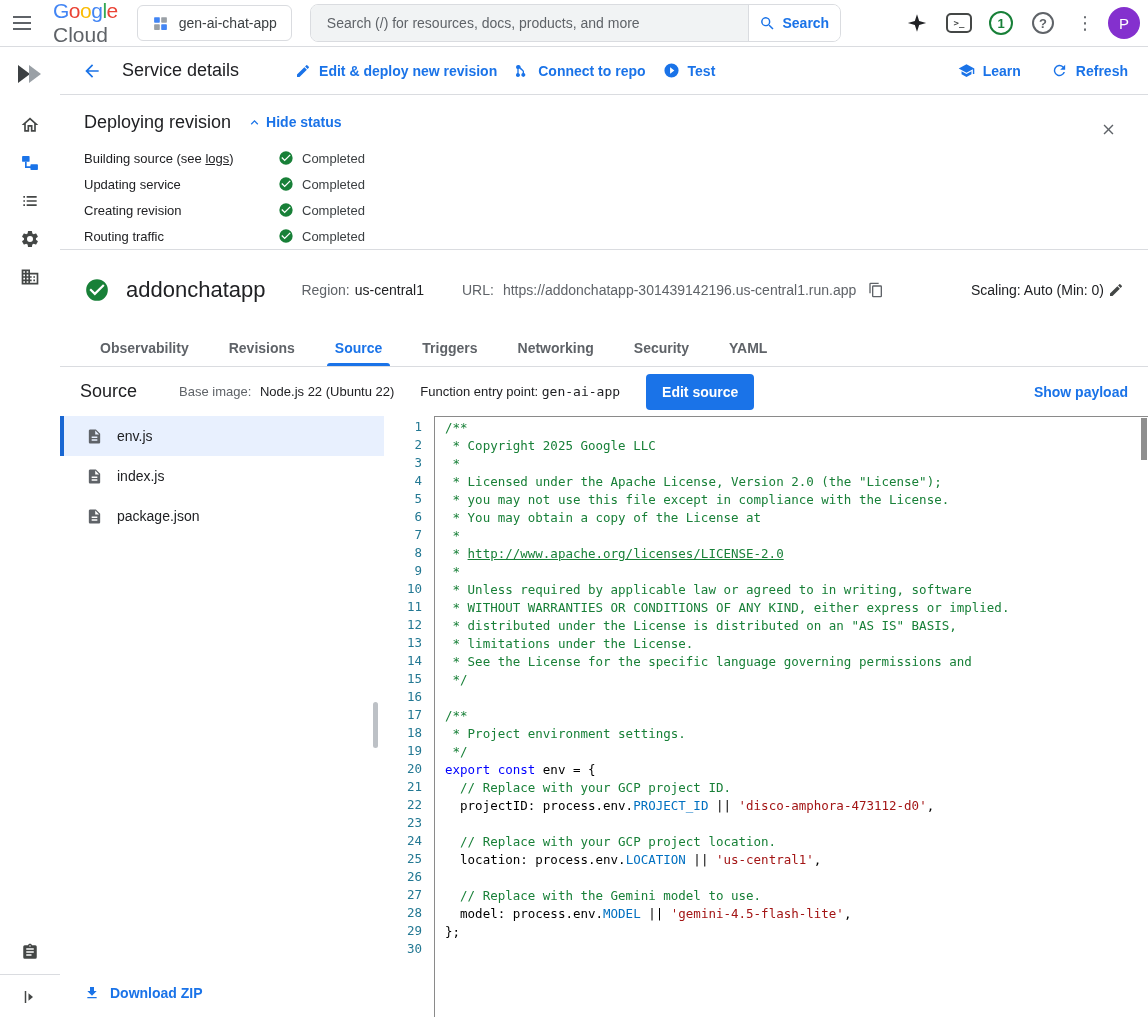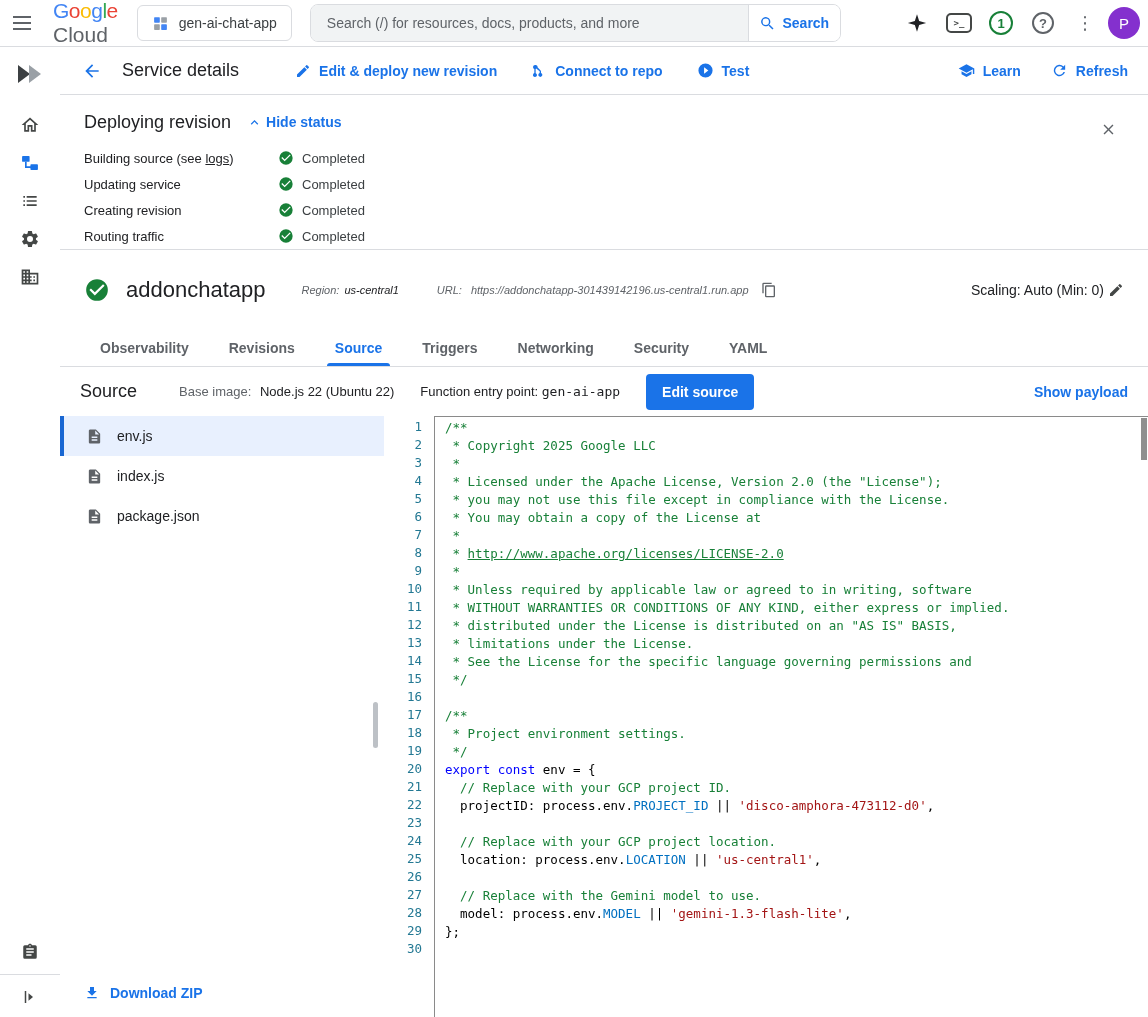--- a/index.html
+++ b/index.html
@@ -39,21 +39,21 @@
   .help-ring { width:22px; height:22px; border:2px solid #5f6368; border-radius:50%; color:#5f6368;
     font-size:13px; font-weight:bold; display:flex; align-items:center; justify-content:center; }
   .more-glyph { font-size:18px; color:#5f6368; }
   .avatar { width:32px; height:32px; border-radius:50%; background:#8430ce; color:#fff; font-size:15px;
     display:flex; align-items:center; justify-content:center; cursor:pointer; }
 
   
   .subheader { position:absolute; left:60px; top:47px; right:0; height:48px; border-bottom:1px solid #dadce0;
     display:flex; align-items:center; padding:0 20px 0 10px; background:#fff; z-index:4; }
   .page-title { font-size:18px; color:#202124; margin-left:8px; white-space:nowrap; }
-  .sh-actions { display:flex; align-items:center; gap:34px; margin-left:56px; }
+  .sh-actions { display:flex; align-items:center; gap:17px; margin-left:56px; }
   .sh-action { display:flex; align-items:center; gap:8px; color:#1a73e8; font-weight:bold; cursor:pointer; white-space:nowrap; }
   .sh-right { margin-left:auto; display:flex; align-items:center; gap:30px; }
 
   
   .rail { position:absolute; left:0; top:47px; bottom:0; width:60px; background:#fff;
     display:flex; flex-direction:column; align-items:center; z-index:3; }
   .rail-logo { margin-top:10px; height:34px; display:flex; align-items:center; cursor:pointer; }
   .rail-nav { margin-top:22px; display:flex; flex-direction:column; gap:14px; align-items:center; }
   .rail-item { width:40px; height:24px; display:flex; align-items:center; justify-content:center; cursor:pointer; }
   .rail-bottom { margin-top:auto; width:100%; display:flex; flex-direction:column; align-items:center; padding-bottom:8px; }
@@ -71,21 +71,21 @@
   .status-list { margin-top:10px; }
   .status-row { display:flex; align-items:center; height:26px; font-size:13px; }
   .st-label { width:194px; white-space:nowrap; }
   .st-link { text-decoration:underline; cursor:pointer; }
   .st-check { margin-right:8px; display:flex; }
   .st-status { color:#3c4043; }
 
   
   .service-header { height:79px; display:flex; align-items:center; padding:0 24px; }
   .svc-name { font-size:22px; margin-left:16px; white-space:nowrap; }
-  .svc-meta { display:flex; align-items:center; font-size:11px; white-space:nowrap;font-style:italic; }
+  .svc-meta { display:flex; align-items:center; font-size:14px; white-space:nowrap; }
   .meta-label { color:#5f6368; margin-right:5px; }
   .svc-region { margin-left:36px; }
   .svc-url { margin-left:38px; display:flex; align-items:center; gap:4px; color:#5f6368; }
   .copy-btn { margin-left:8px; }
   .svc-scaling { margin-left:auto; display:flex; align-items:center; gap:4px; white-space:nowrap; }
 
   
   .tab-bar { display:flex; padding-left:20px; border-bottom:1px solid #dadce0; height:38px; }
   .tab { padding:0 20px; display:flex; align-items:center; font-weight:bold; color:#5f6368; position:relative; cursor:pointer; white-space:nowrap; }
   .tab.active { color:#1a73e8; }
@@ -482,21 +482,21 @@
           <div class="code-line"><span class="tok-cm"> * Project environment settings.</span></div>
           <div class="code-line"><span class="tok-cm"> */</span></div>
           <div class="code-line"><span class="tok-kw">export const</span><span class="tok-pl"> env = {</span></div>
           <div class="code-line"><span class="tok-cm">  // Replace with your GCP project ID.</span></div>
           <div class="code-line"><span class="tok-pl">  projectID: process.env.</span><span class="tok-var">PROJECT_ID</span><span class="tok-pl"> || </span><span class="tok-str">'disco-amphora-473112-d0'</span><span class="tok-pl">,</span></div>
           <div class="code-line"></div>
           <div class="code-line"><span class="tok-cm">  // Replace with your GCP project location.</span></div>
           <div class="code-line"><span class="tok-pl">  location: process.env.</span><span class="tok-var">LOCATION</span><span class="tok-pl"> || </span><span class="tok-str">'us-central1'</span><span class="tok-pl">,</span></div>
           <div class="code-line"></div>
           <div class="code-line"><span class="tok-cm">  // Replace with the Gemini model to use.</span></div>
-          <div class="code-line"><span class="tok-pl">  model: process.env.</span><span class="tok-var">MODEL</span><span class="tok-pl"> || </span><span class="tok-str">'gemini-1.3-flash-lite'</span><span class="tok-pl">,</span></div>
+          <div class="code-line"><span class="tok-pl">  model: process.env.</span><span class="tok-var">MODEL</span><span class="tok-pl"> || </span><span class="tok-str">'gemini-4.5-flash-lite'</span><span class="tok-pl">,</span></div>
           <div class="code-line"><span class="tok-pl">};</span></div>
           <div class="code-line"></div>
         </div>
       <div class="editor-vthumb"></div>
     </div>
   </div>
 
 </main>
 
 </body></html>

